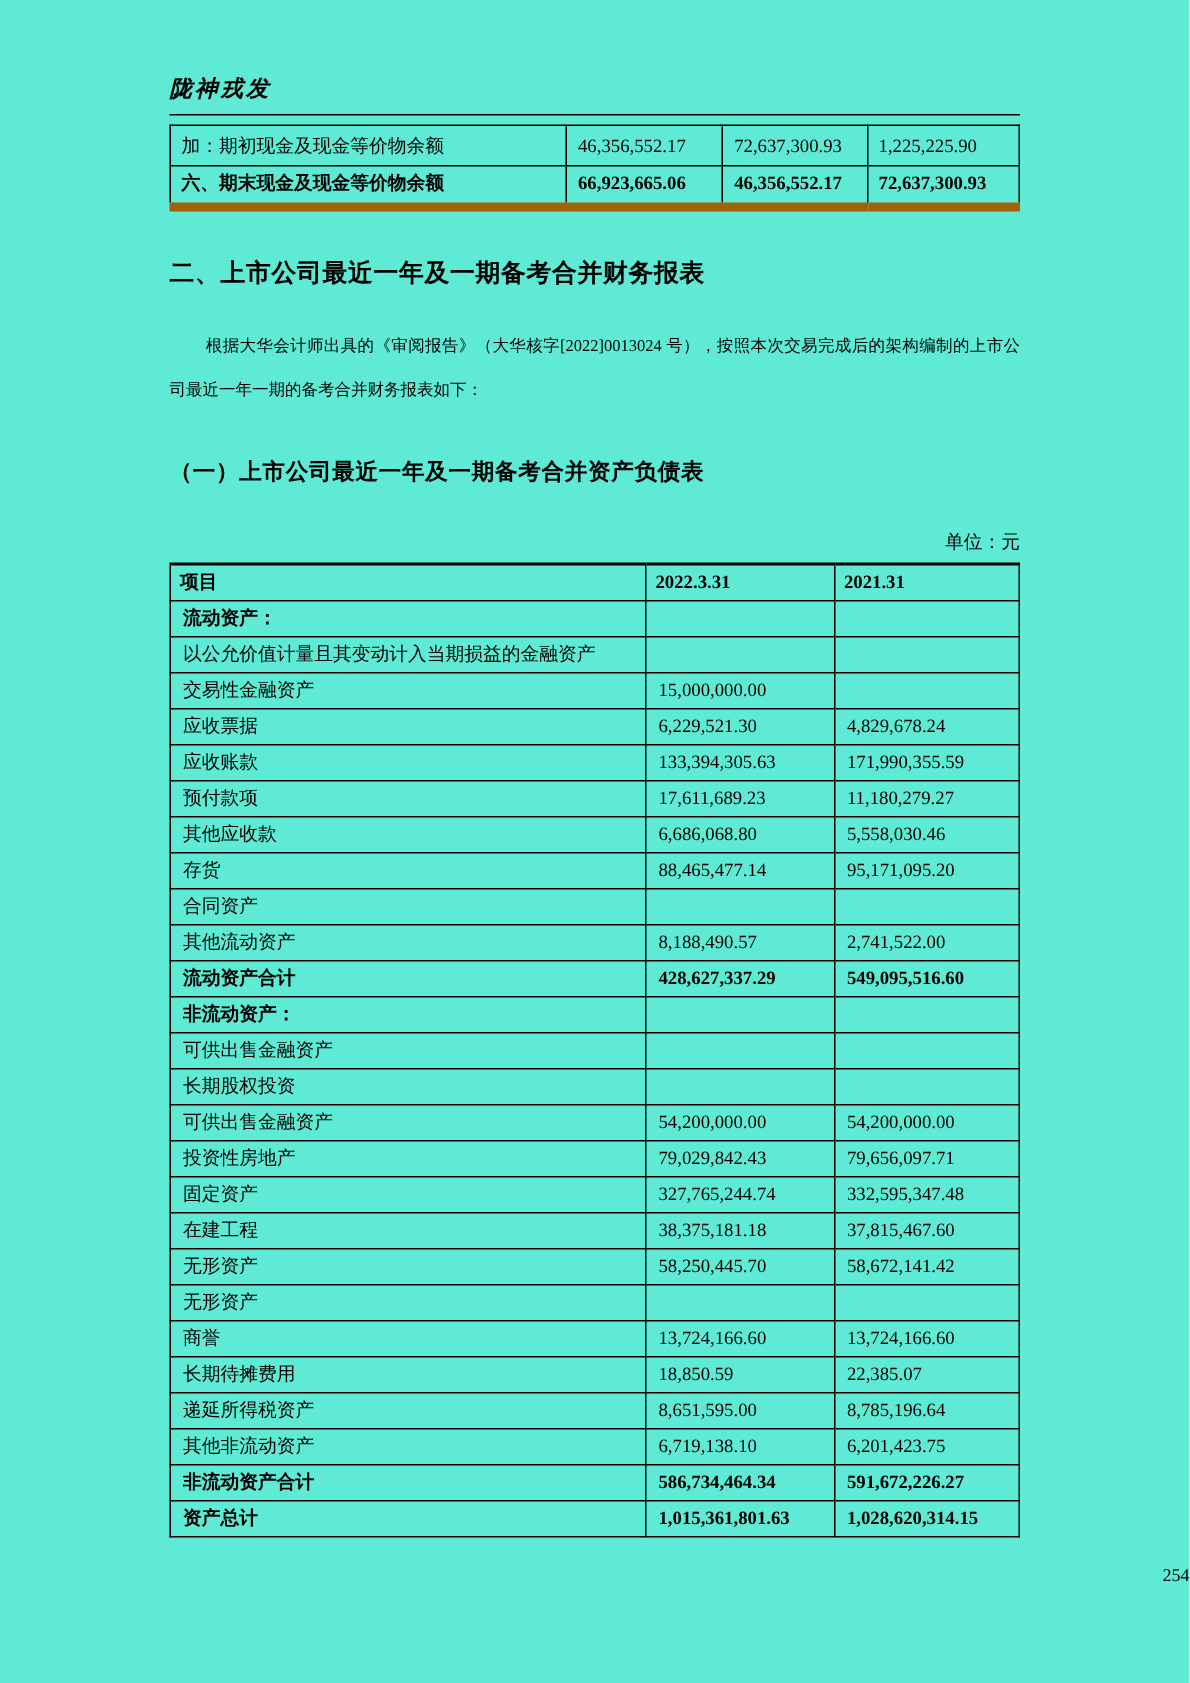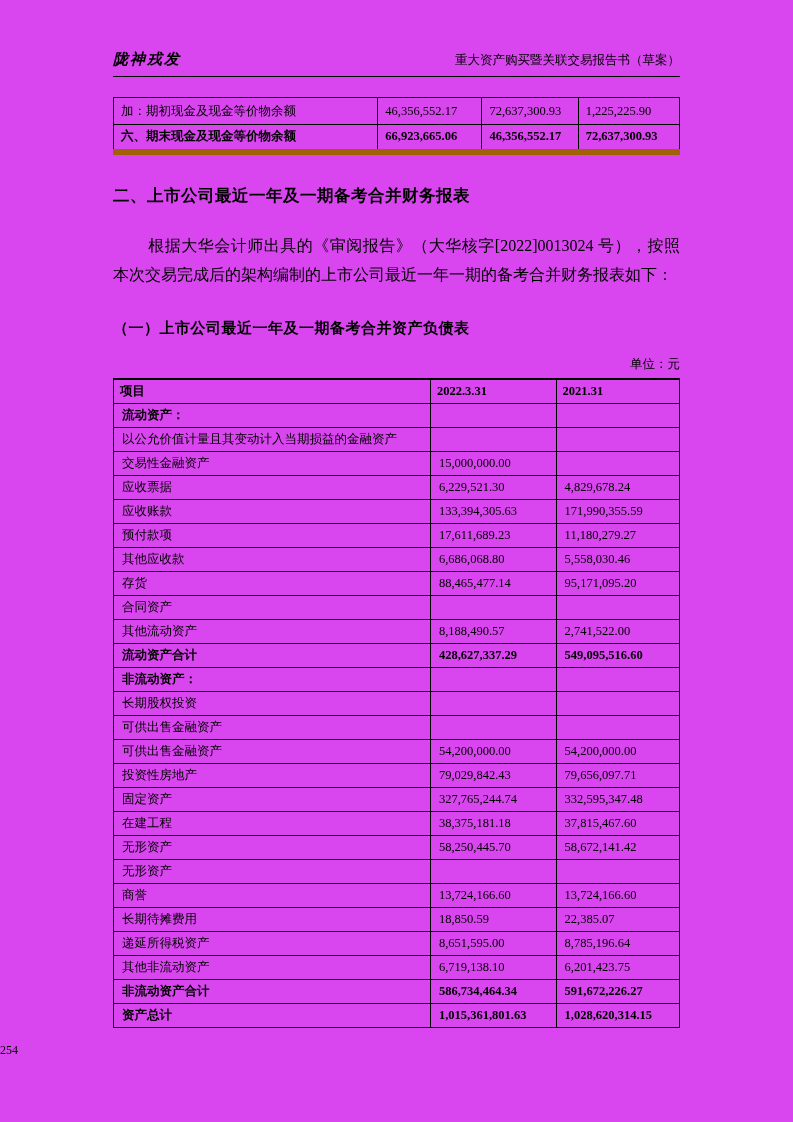--- a/index.html
+++ b/index.html
@@ -1,21 +1,21 @@
 <!DOCTYPE html>
 <html><head>
 <meta charset="utf-8">
 <style>
   * { margin: 0; padding: 0; box-sizing: border-box; }
   html, body { background: #ffffff; }
   .page {
     width: 793px;
     height: 1122px;
     margin: 0 auto;
-    background: #d946ef;
+    background: #5eead4;
     color: #000000;
     font-family: "Liberation Serif", "DejaVu Serif", serif;
     position: relative;
     padding: 50px 113px 0 113px;
   }
   
   .doc-header {
     display: flex;
     justify-content: space-between;
     align-items: baseline;
@@ -39,50 +39,50 @@
     border-collapse: collapse;
     table-layout: fixed;
   }
   td, th {
     border: 1px solid #000;
     font-size: 12.5px;
     vertical-align: middle;
     overflow: hidden;
     white-space: nowrap;
   }
-  .cashflow-table { margin-top: 20px; }
+  .cashflow-table { margin-top: 6px; }
   .cashflow-table td { height: 27px; padding: 3px 7px; }
   .cashflow-table tr:last-child td { border-bottom: 6px solid #a16207; }
   .label-cell { text-align: left; }
   .num-cell { text-align: left; }
   tr.bold td { font-weight: bold; }
   
   .section-heading {
     margin-top: 30px;
     font-family: "Liberation Sans", "DejaVu Sans", sans-serif;
     font-size: 16.5px;
     font-weight: bold;
     letter-spacing: 0.5px;
   }
   .body-paragraph {
     margin-top: 24px;
-    font-size: 16px;
+    font-size: 11px;
     line-height: 29px;
     text-indent: 2.2em;
     text-align: justify;
   }
   .sub-heading {
     margin-top: 30px;
     font-family: "Liberation Sans", "DejaVu Sans", sans-serif;
     font-size: 15px;
     font-weight: bold;
     letter-spacing: 0.5px;
   }
   .unit-label {
-    margin-top: 18px;
+    margin-top: 29px;
     margin-bottom: 5px;
     text-align: right;
     font-size: 12.5px;
   }
   
   .balance-table th {
     border-top: 2px solid #000;
     height: 25px;
     padding: 3px 6px;
     font-weight: bold;
@@ -91,32 +91,31 @@
   .balance-table td {
     height: 23.5px;
     padding: 3px 8px;
   }
   
   .page-footer {
     position: absolute;
     bottom: 64px;
     left: 0;
     right: 0;
-    text-align: left;
+    text-align: right;
     font-size: 12px;
   }
 </style>
 </head>
 <body>
 
 <div class="page">
 
   <div class="doc-header">
     <span class="company-name">陇神戎发</span>
-    <span class="report-title">重大资产购买暨关联交易报告书（草案）</span>
   </div>
   <div class="header-rule"></div>
 
   <table class="cashflow-table">
     <colgroup>
       <col style="width:46.7%">
       <col style="width:18.4%">
       <col style="width:17.0%">
       <col style="width:17.9%">
     </colgroup>
@@ -212,26 +211,26 @@
           <td class="label-cell">流动资产合计</td>
           <td class="num-cell">428,627,337.29</td>
           <td class="num-cell">549,095,516.60</td>
         </tr>
         <tr class="bold">
           <td class="label-cell">非流动资产：</td>
           <td class="num-cell"></td>
           <td class="num-cell"></td>
         </tr>
         <tr>
+          <td class="label-cell">可供出售金融资产</td>
+          <td class="num-cell"></td>
+          <td class="num-cell"></td>
+        </tr>
+        <tr>
           <td class="label-cell">长期股权投资</td>
-          <td class="num-cell"></td>
-          <td class="num-cell"></td>
-        </tr>
-        <tr>
-          <td class="label-cell">可供出售金融资产</td>
           <td class="num-cell"></td>
           <td class="num-cell"></td>
         </tr>
         <tr>
           <td class="label-cell">可供出售金融资产</td>
           <td class="num-cell">54,200,000.00</td>
           <td class="num-cell">54,200,000.00</td>
         </tr>
         <tr>
           <td class="label-cell">投资性房地产</td>

